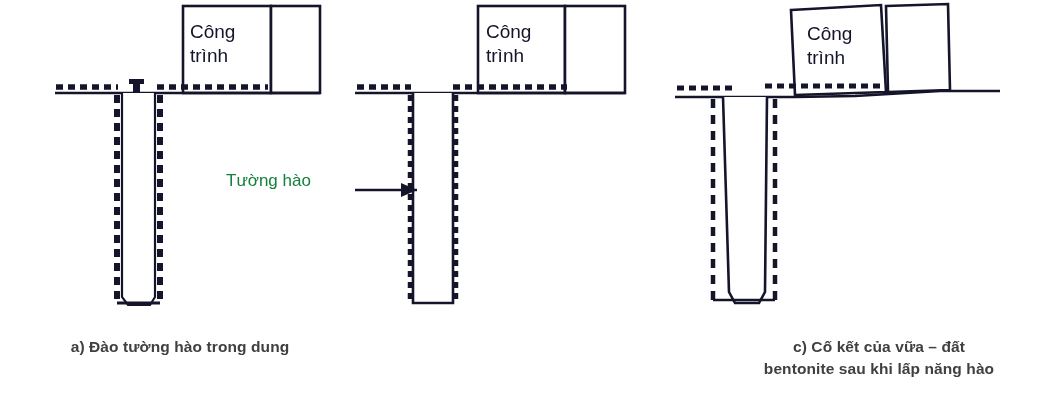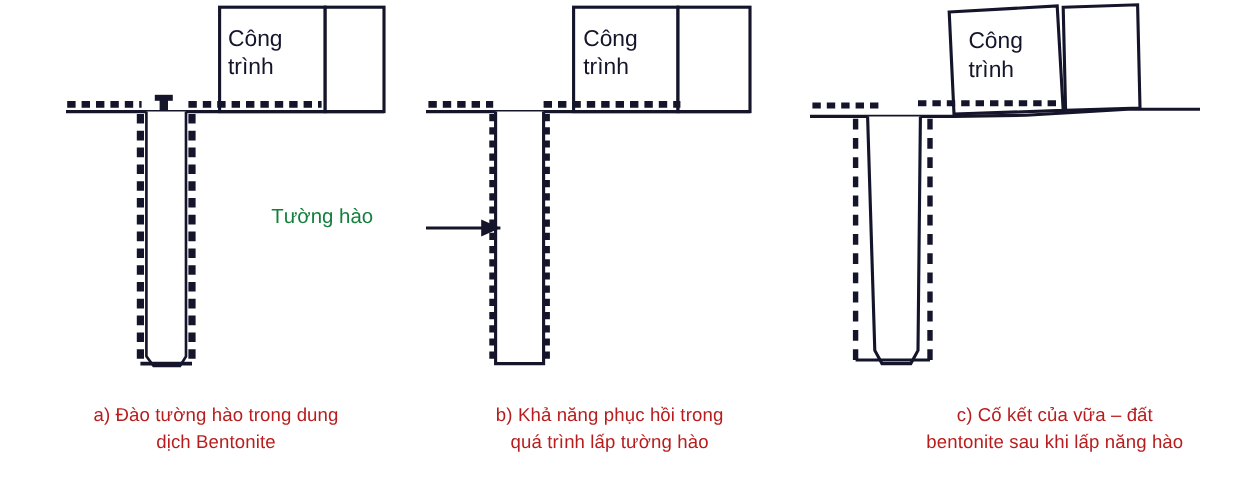--- a/index.html
+++ b/index.html
@@ -28,25 +28,25 @@
   #panel-a { left: 0;   width: 360px; }
   #panel-b { left: 355px; width: 310px; }
   #panel-c { left: 655px; width: 383px; }
 
   .panel-svg { display: block; width: 100%; height: 100%; }
 
   .caption {
     position: absolute;
     top: 336px;
     text-align: center;
-    font-weight: normal;
+    font-weight: bold;
     font-size: 15.5px;
     line-height: 1.42;
     letter-spacing: 0.1px;
-    color: #b91c1c;
+    color: #404040;
   }
   #caption-a { left: 0;   width: 360px; }
   #caption-b { left: 352px; width: 312px; }
   #caption-c { left: 684px; width: 390px; }
   .caption-line { display: block; white-space: nowrap; }
   .box-text {
     font-size: 19px;
     fill: #14142b;
     font-family: "Liberation Sans", sans-serif;
   }
@@ -134,24 +134,19 @@
       <line x1="58" y1="99" x2="58" y2="300" stroke="#14142b" stroke-width="4.5" stroke-dasharray="9 7"></line>
       <line x1="120" y1="99" x2="120" y2="300" stroke="#14142b" stroke-width="4.5" stroke-dasharray="9 7"></line>
       <line x1="58" y1="300" x2="120" y2="300" stroke="#14142b" stroke-width="2.6"></line>
     </svg>
   </div>
 
   <div class="annot" id="trench-label">Tường hào</div>
 
   <div class="caption" id="caption-a">
     <span class="caption-line">a) Đào tường hào trong dung</span>
-    <span class="caption-line">dịch Bentonite</span>
-  </div>
-  <div class="caption" id="caption-b">
-    <span class="caption-line">b) Khả năng phục hồi trong</span>
-    <span class="caption-line">quá trình lấp tường hào</span>
   </div>
   <div class="caption" id="caption-c">
     <span class="caption-line">c) Cố kết của vữa – đất</span>
     <span class="caption-line">bentonite sau khi lấp năng hào</span>
   </div>
 
 </div>
 
 </body></html>

